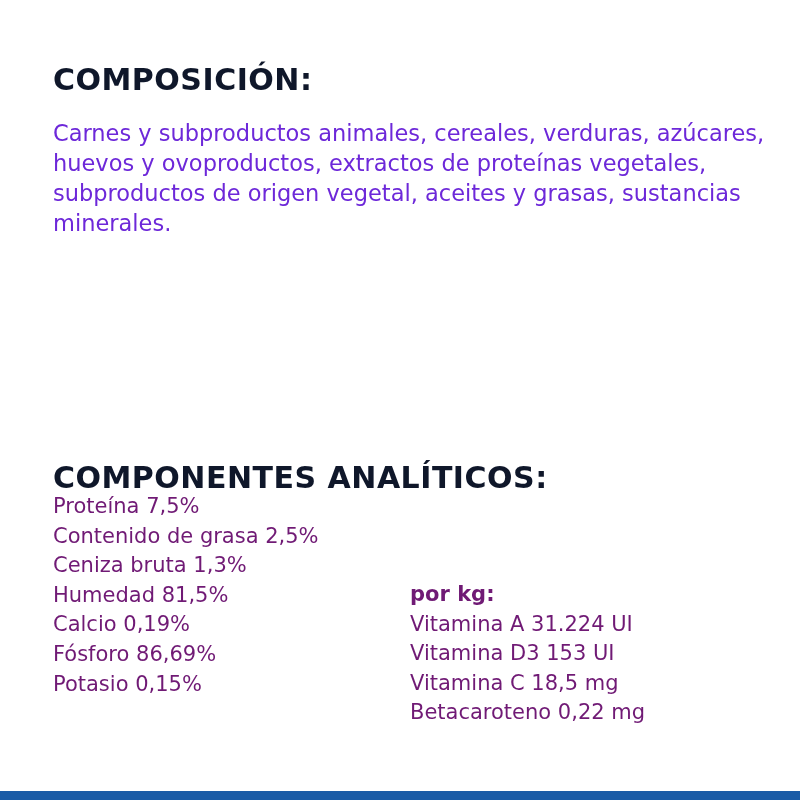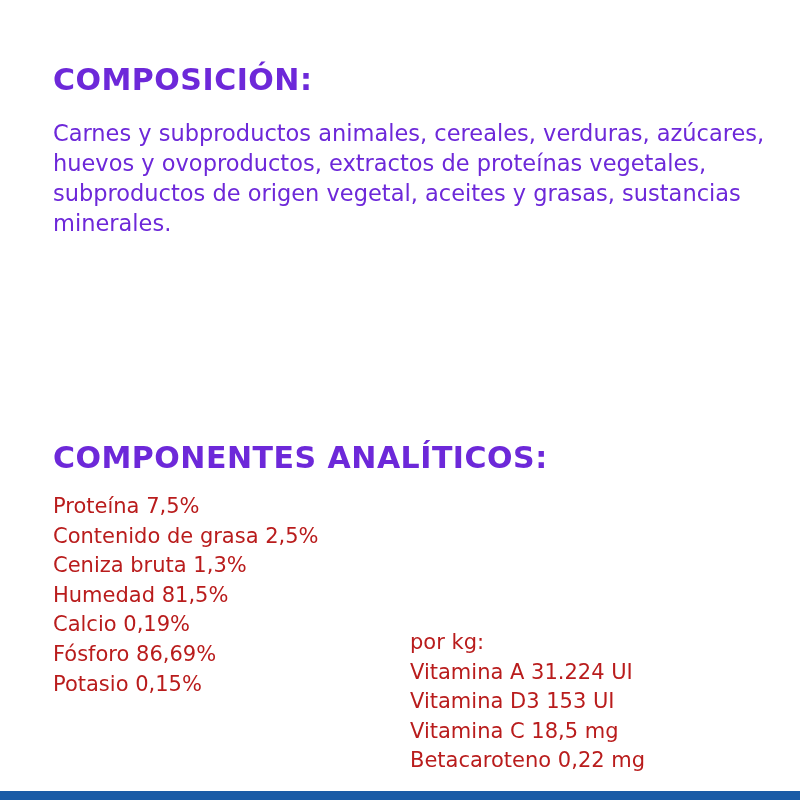--- a/index.html
+++ b/index.html
@@ -15,28 +15,28 @@
   }
   .page {
     position: relative;
     width: 800px;
     height: 800px;
     box-sizing: border-box;
   }
   .section-title {
     position: absolute;
     left: 53px;
-    color: #6d28d9;
+    color: #0f172a;
     font-weight: bold;
     font-size: 30px;
     letter-spacing: 0.5px;
     font-family: "DejaVu Sans", sans-serif;
   }
   #title-composicion { top: 42px; }
-  #title-componentes { top: 420px; text-align: center; }
+  #title-componentes { top: 440px; text-align: center; }
 
   .body-text {
     position: absolute;
     left: 53px;
     top: 95px;
     width: 730px;
     color: #6d28d9;
     font-size: 22.5px;
     line-height: 30px;
     font-family: "DejaVu Sans", sans-serif;
@@ -54,29 +54,28 @@
     top: 0;
     width: 350px;
   }
   .col-right {
     position: absolute;
     left: 357px;
     top: 88px;
     width: 340px;
   }
   .line {
-    color: #b91c1c;
+    color: #701a75;
     font-size: 21px;
     line-height: 29.6px;
     white-space: nowrap;
     font-family: "DejaVu Sans", sans-serif;
   }
   .line.bold {
-    font-weight: normal;
-    margin-top: 48px;
+    font-weight: bold;
   }
   .footer-bar {
     position: absolute;
     left: 0;
     bottom: 0;
     width: 800px;
     height: 9px;
     background: #1a5ba6;
   }
 </style>

